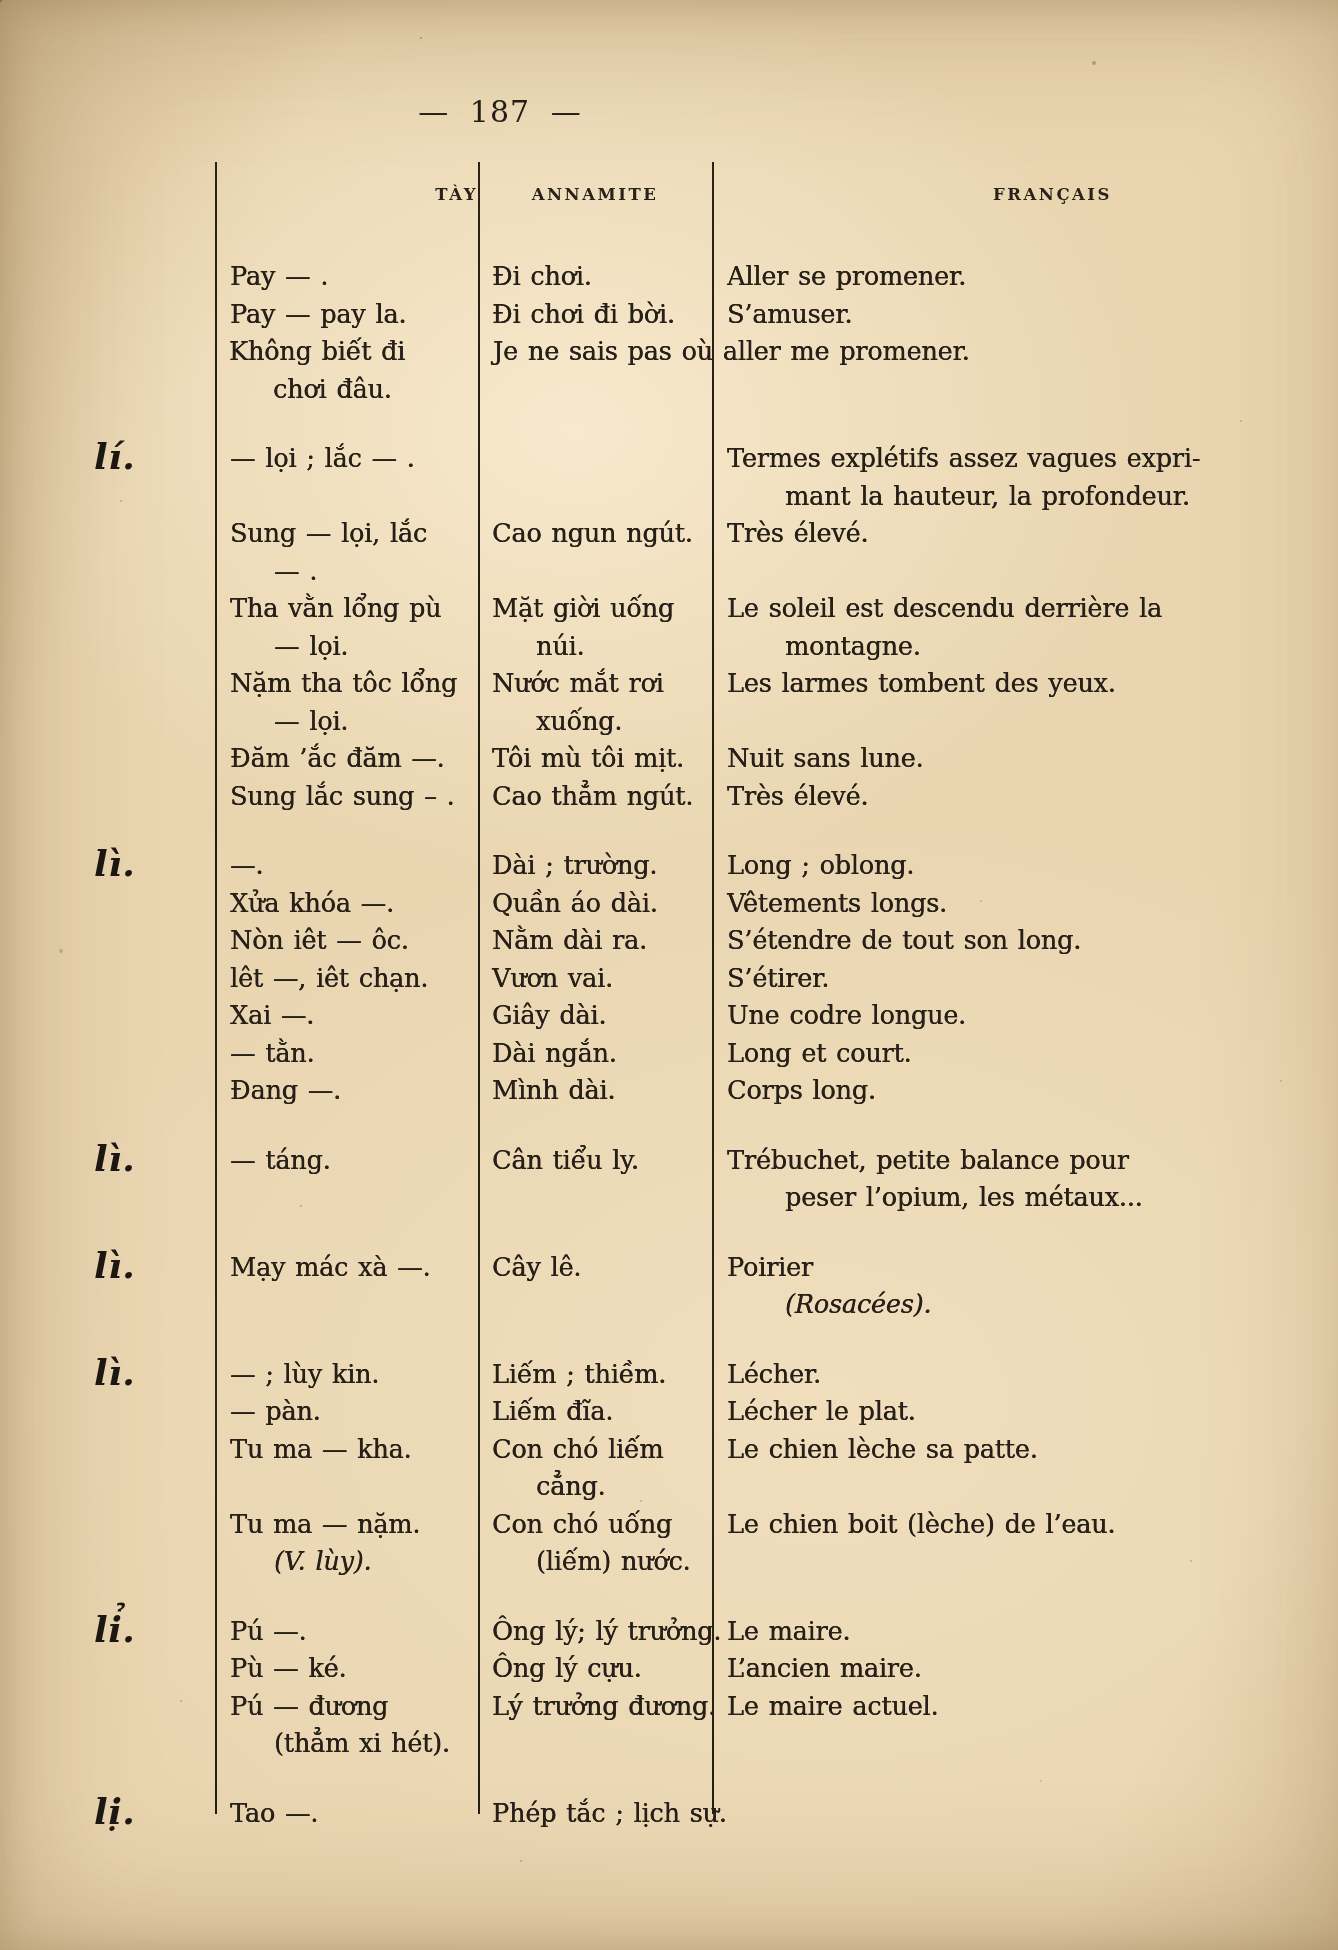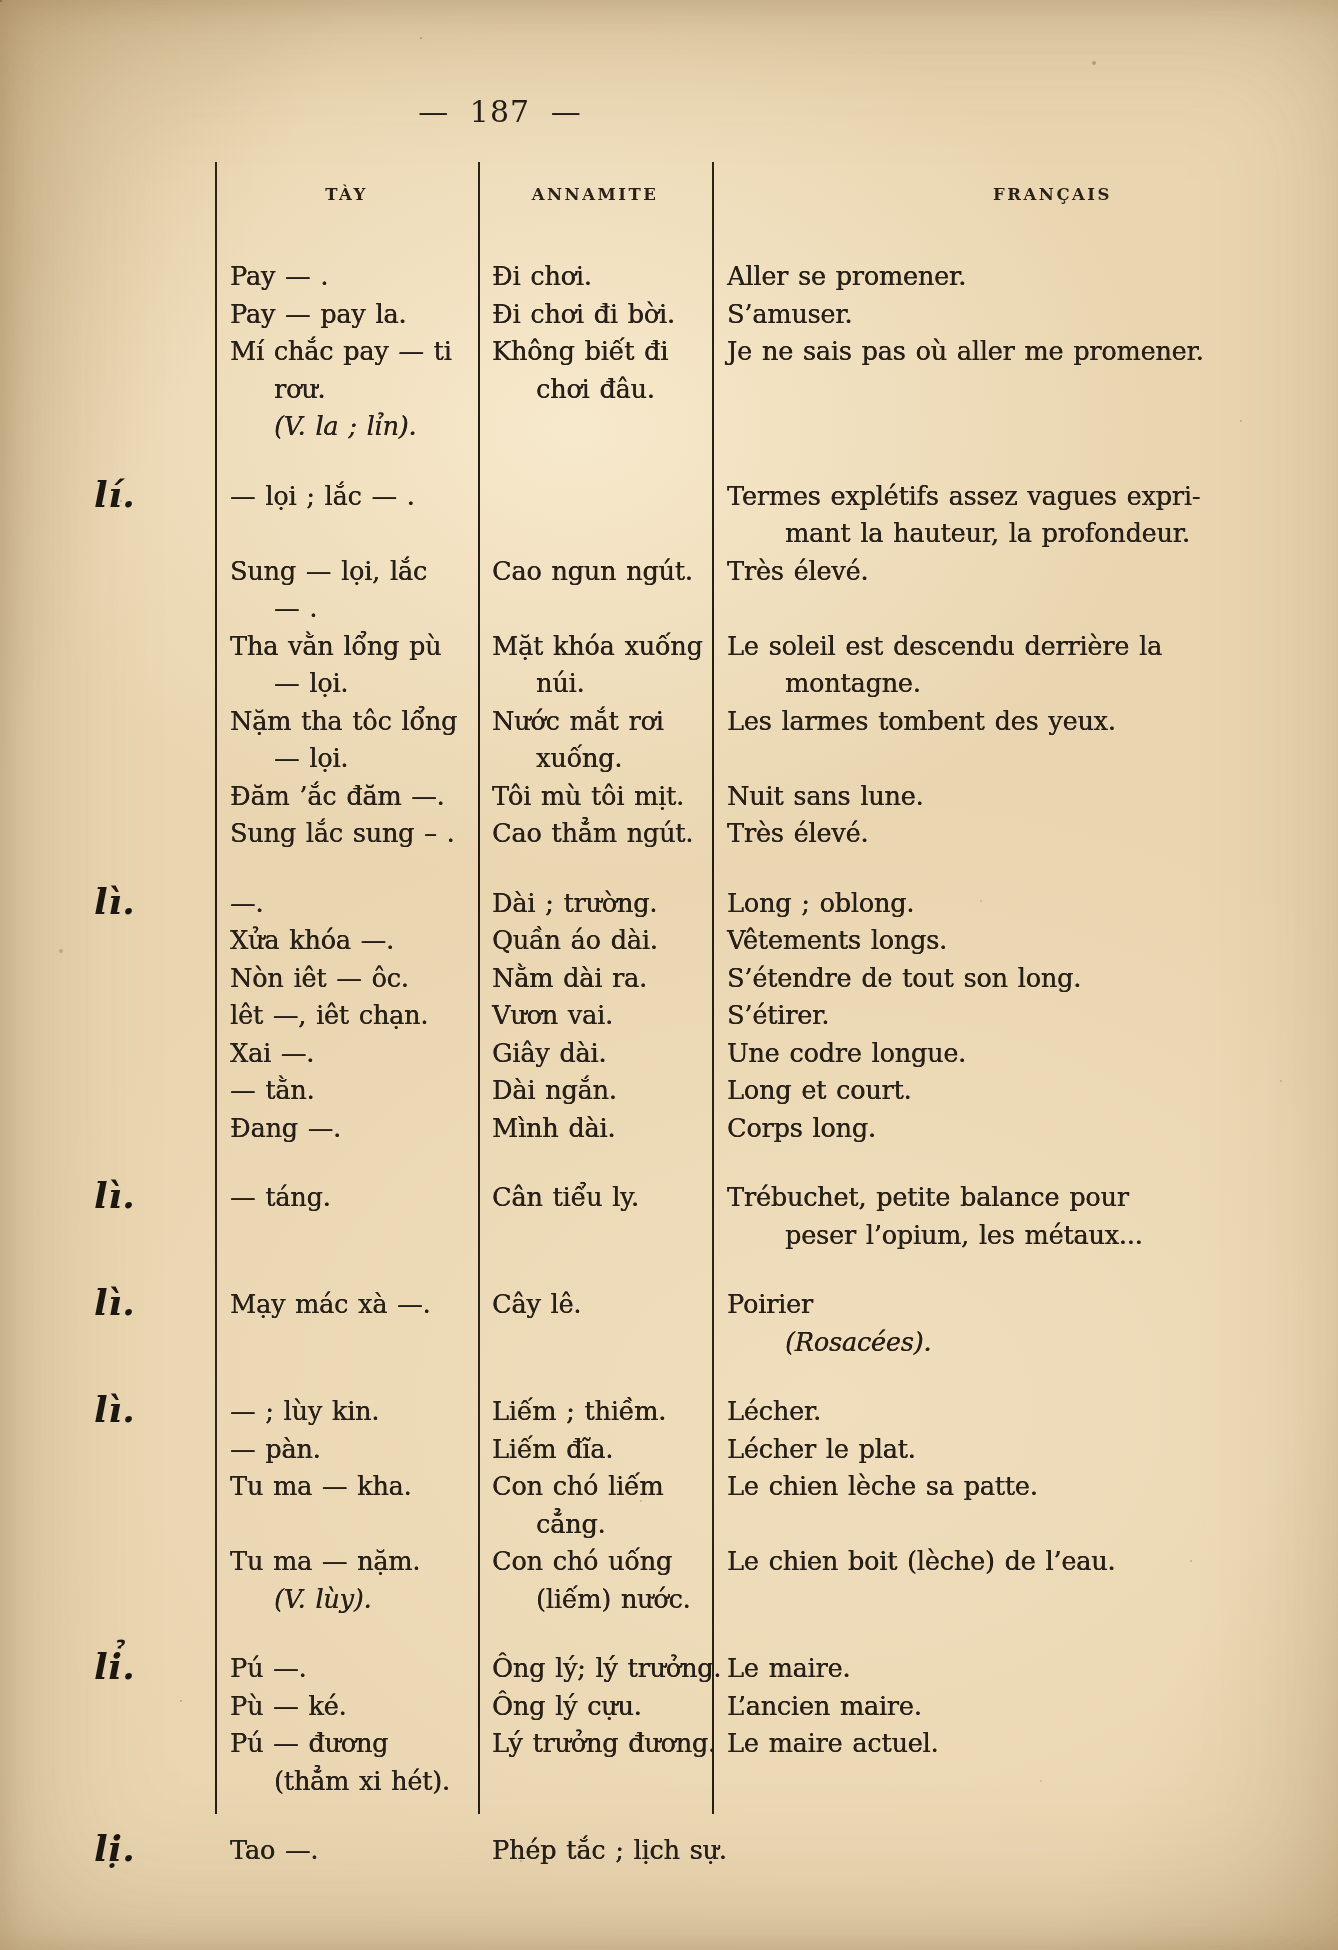--- a/index.html
+++ b/index.html
@@ -22,21 +22,21 @@
   .page-number{
     position:absolute;top:94px;left:30px;width:940px;
     text-align:center;font-size:30px;word-spacing:10px;letter-spacing:1px;
     color:#241d15;
   }
   .col-header{
     position:absolute;top:184px;height:22px;line-height:22px;
     text-align:center;font-size:16.5px;font-weight:bold;letter-spacing:2.5px;
     color:#2a2218;
   }
-  .th-tay{left:215px;width:263px;}
+  .th-tay{left:215px;width:263px;text-align:right;}
   .th-ann{left:478px;width:234px;}
   .th-fr{left:712px;width:400px;text-align:right;}
   .rule{
     position:absolute;top:162px;height:1652px;width:2px;
     background:linear-gradient(#2a2316, #231c11 40%, #2f2718 75%, #241d12);
   }
   .rule-1{left:215px;}
   .rule-2{left:478px;}
   .rule-3{left:712px;}
   .entries{position:absolute;top:210px;left:0;width:1338px;}
@@ -103,25 +103,20 @@
             <div class="ln">Pay — pay la.</div>
           </div>
           <div class="cell ann">
             <div class="ln">Đi chơi đi bời.</div>
           </div>
           <div class="cell fr">
             <div class="ln">S’amuser.</div>
           </div>
         </div>
         <div class="row">
-          <div class="cell tay">
-            <div class="ln">Mí chắc pay — ti</div>
-            <div class="ln cont">rơư.</div>
-            <div class="ln cont it">(V. la ; lỉn).</div>
-          </div>
           <div class="cell ann">
             <div class="ln">Không biết đi</div>
             <div class="ln cont">chơi đâu.</div>
           </div>
           <div class="cell fr">
             <div class="ln">Je ne sais pas où aller me promener.</div>
           </div>
         </div>
       </div>
       <div class="entry">
@@ -147,21 +142,21 @@
           <div class="cell fr">
             <div class="ln">Très élevé.</div>
           </div>
         </div>
         <div class="row">
           <div class="cell tay">
             <div class="ln">Tha vằn lổng pù</div>
             <div class="ln cont">— lọi.</div>
           </div>
           <div class="cell ann">
-            <div class="ln">Mặt khóa xuống</div>
+            <div class="ln">Mặt giời uống</div>
             <div class="ln cont">núi.</div>
           </div>
           <div class="cell fr">
             <div class="ln">Le soleil est descendu derrière la</div>
             <div class="ln cont">montagne.</div>
           </div>
         </div>
         <div class="row">
           <div class="cell tay">
             <div class="ln">Nặm tha tôc lổng</div>

